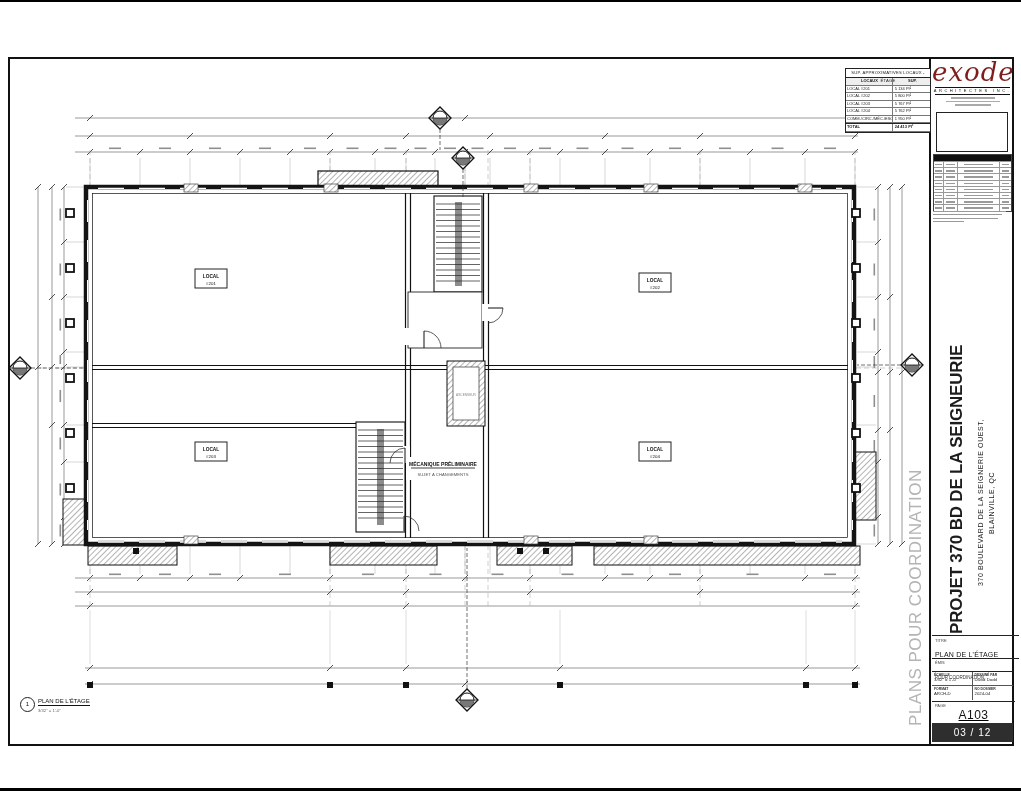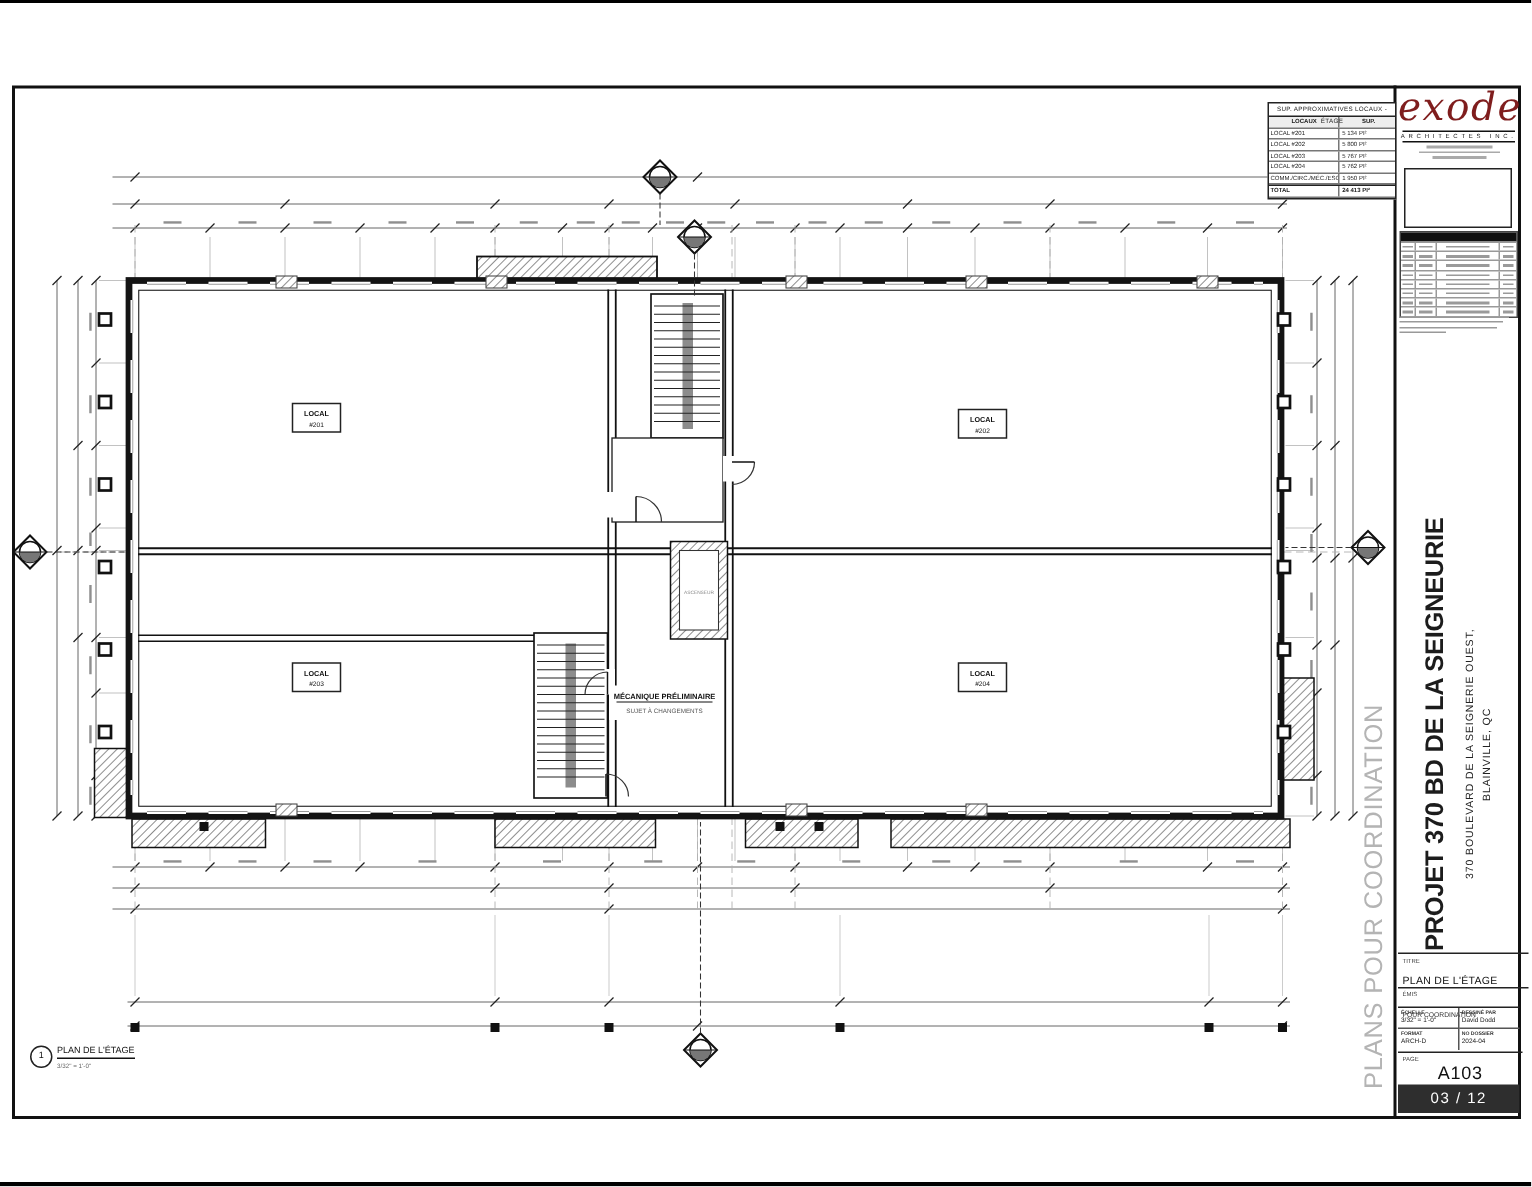--- a/index.html
+++ b/index.html
@@ -30,21 +30,21 @@
   #addr1{left:45px;} #addr2{left:56px;}
   #titre{top:578px;border-top:1.5px solid #222;padding:2px 3px 0 3px;}
   .lbl{font-size:4px;color:#444;display:block;}
   #titre .val{font-size:7px;color:#111;letter-spacing:.2px;}
   #emis{top:601px;border-top:1px solid #222;padding:1px 3px 0 3px;}
   #emis .val{font-size:4.5px;color:#333;}
   #grid{top:614px;height:28px;border-top:1px solid #222;display:grid;grid-template-columns:1fr 1fr;grid-template-rows:1fr 1fr;}
   .gcell{border-right:0.5px solid #555;border-bottom:0.5px solid #555;padding:1px 2px;overflow:hidden;}
   .gcell .l{font-size:3.4px;color:#333;display:block;font-weight:bold;}
   .gcell .v{font-size:4.3px;color:#222;display:block;}
-  #pagebox{top:644px;height:22px;border-top:1px solid #222;text-align:center;position:absolute;width:83px;}
+  #pagebox{top:644px;height:22px;border-top:1px solid #222;text-align:center;position:absolute;width:83px;text-decoration:underline;}
   #pagebox .lbl{position:absolute;left:3px;top:1px;}
   #sheetnum{font-size:12px;color:#111;margin-top:6px;letter-spacing:.5px;}
   #band{top:666px;height:19px;background:#2e2e2e;color:#fff;text-align:center;font-size:10px;line-height:19px;letter-spacing:1px;}
   
   #wm{left:906px;top:486px;height:240px;font-size:17px;color:#b4b4b4;letter-spacing:.5px;}
   
   #atable{position:absolute;left:845px;top:68px;width:84px;border:1px solid #222;background:#fff;font-size:4px;color:#222;}
   #atable .title{height:8px;line-height:8px;text-align:center;border-bottom:1px solid #222;font-size:4.2px;letter-spacing:.2px;}
   .arow{display:flex;height:6.5px;line-height:6.5px;border-bottom:0.5px solid #777;}
   .arow .c1{width:56%;padding-left:1px;border-right:0.5px solid #777;overflow:hidden;white-space:nowrap;}

